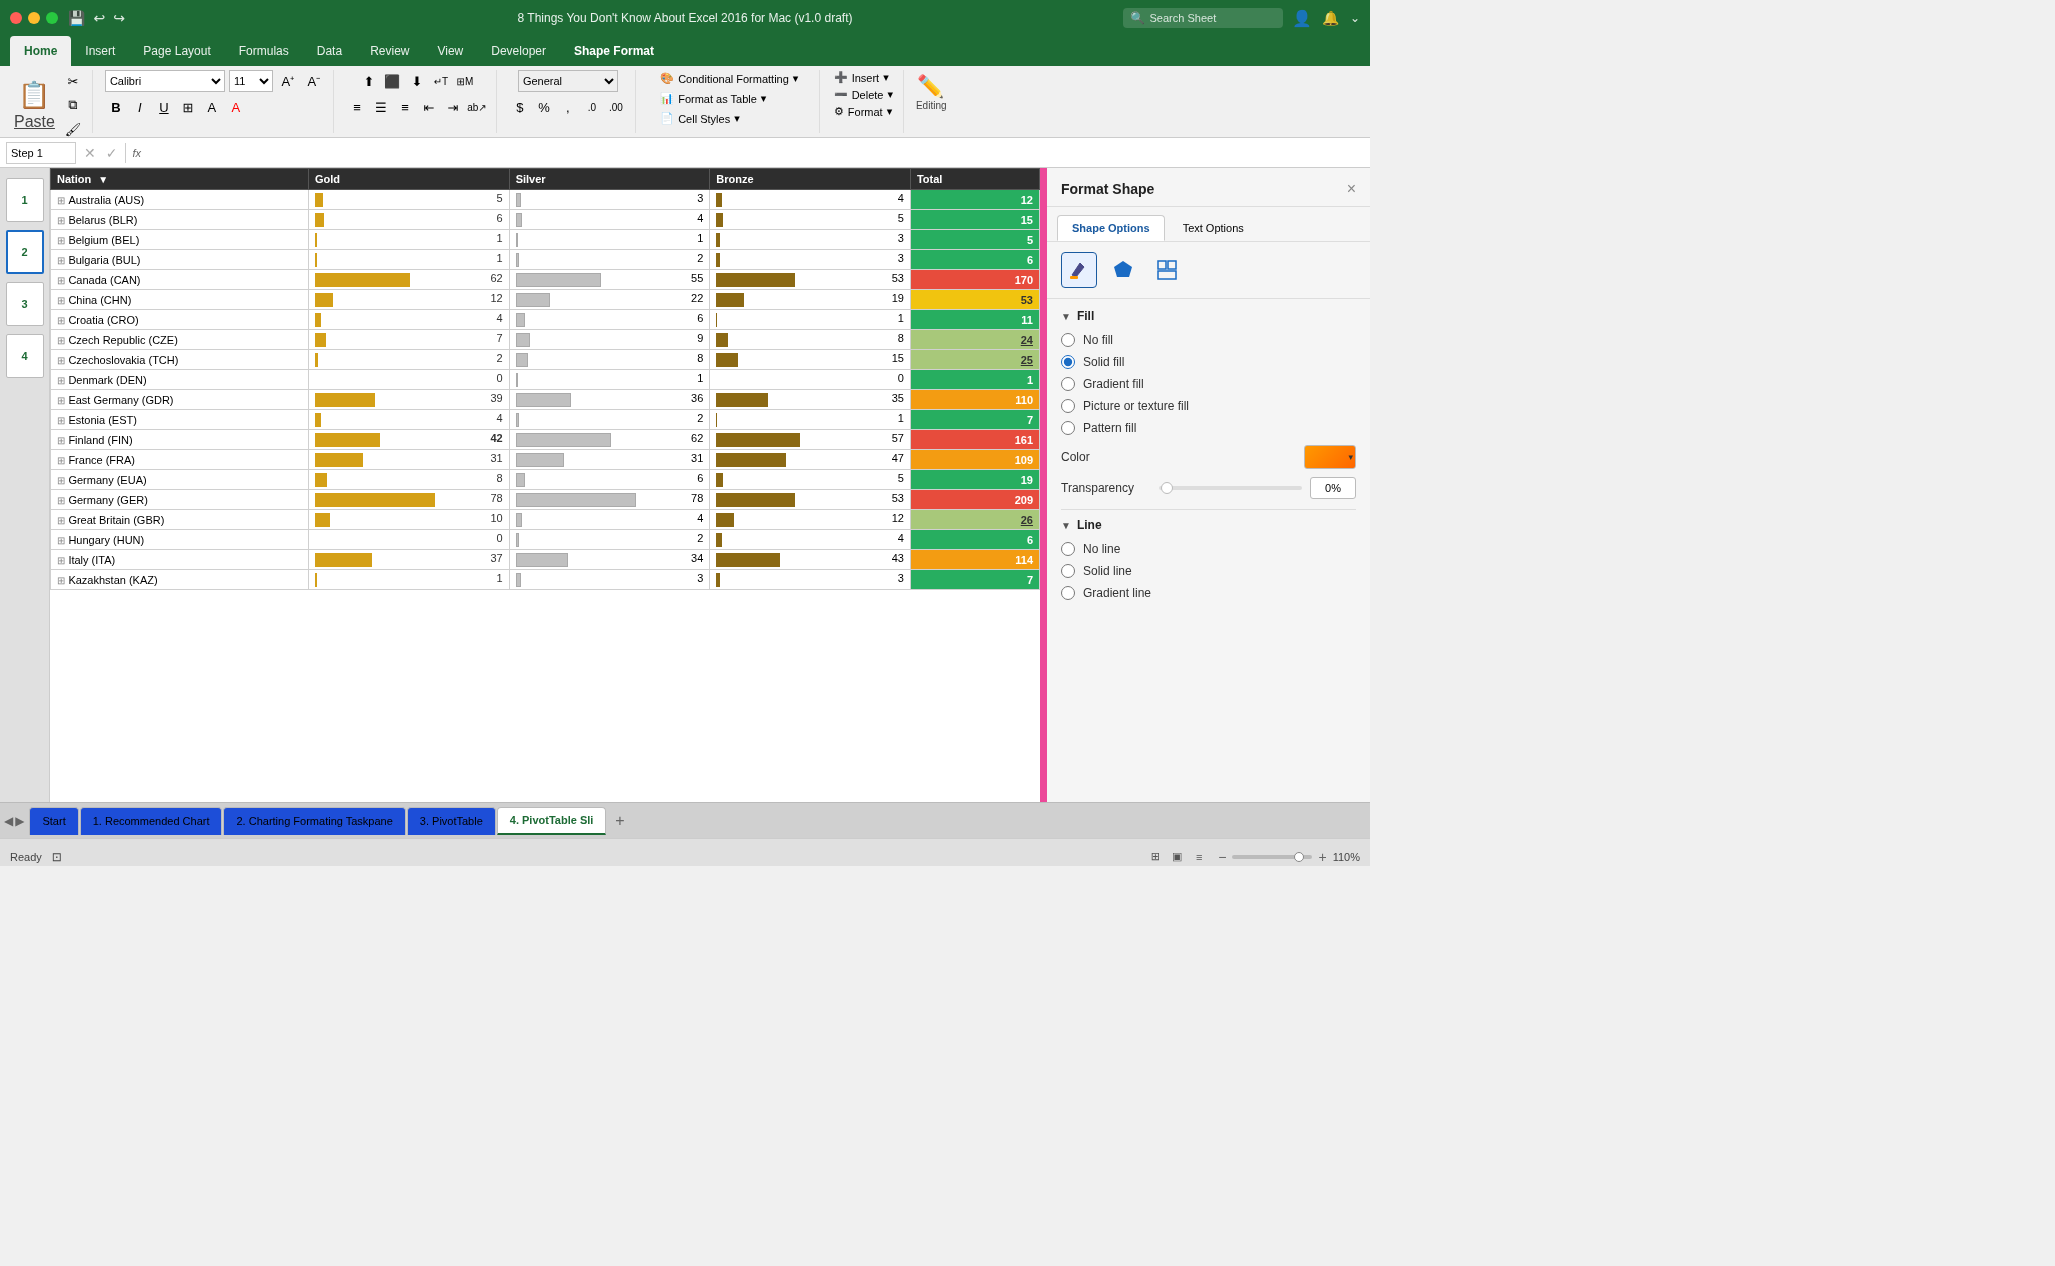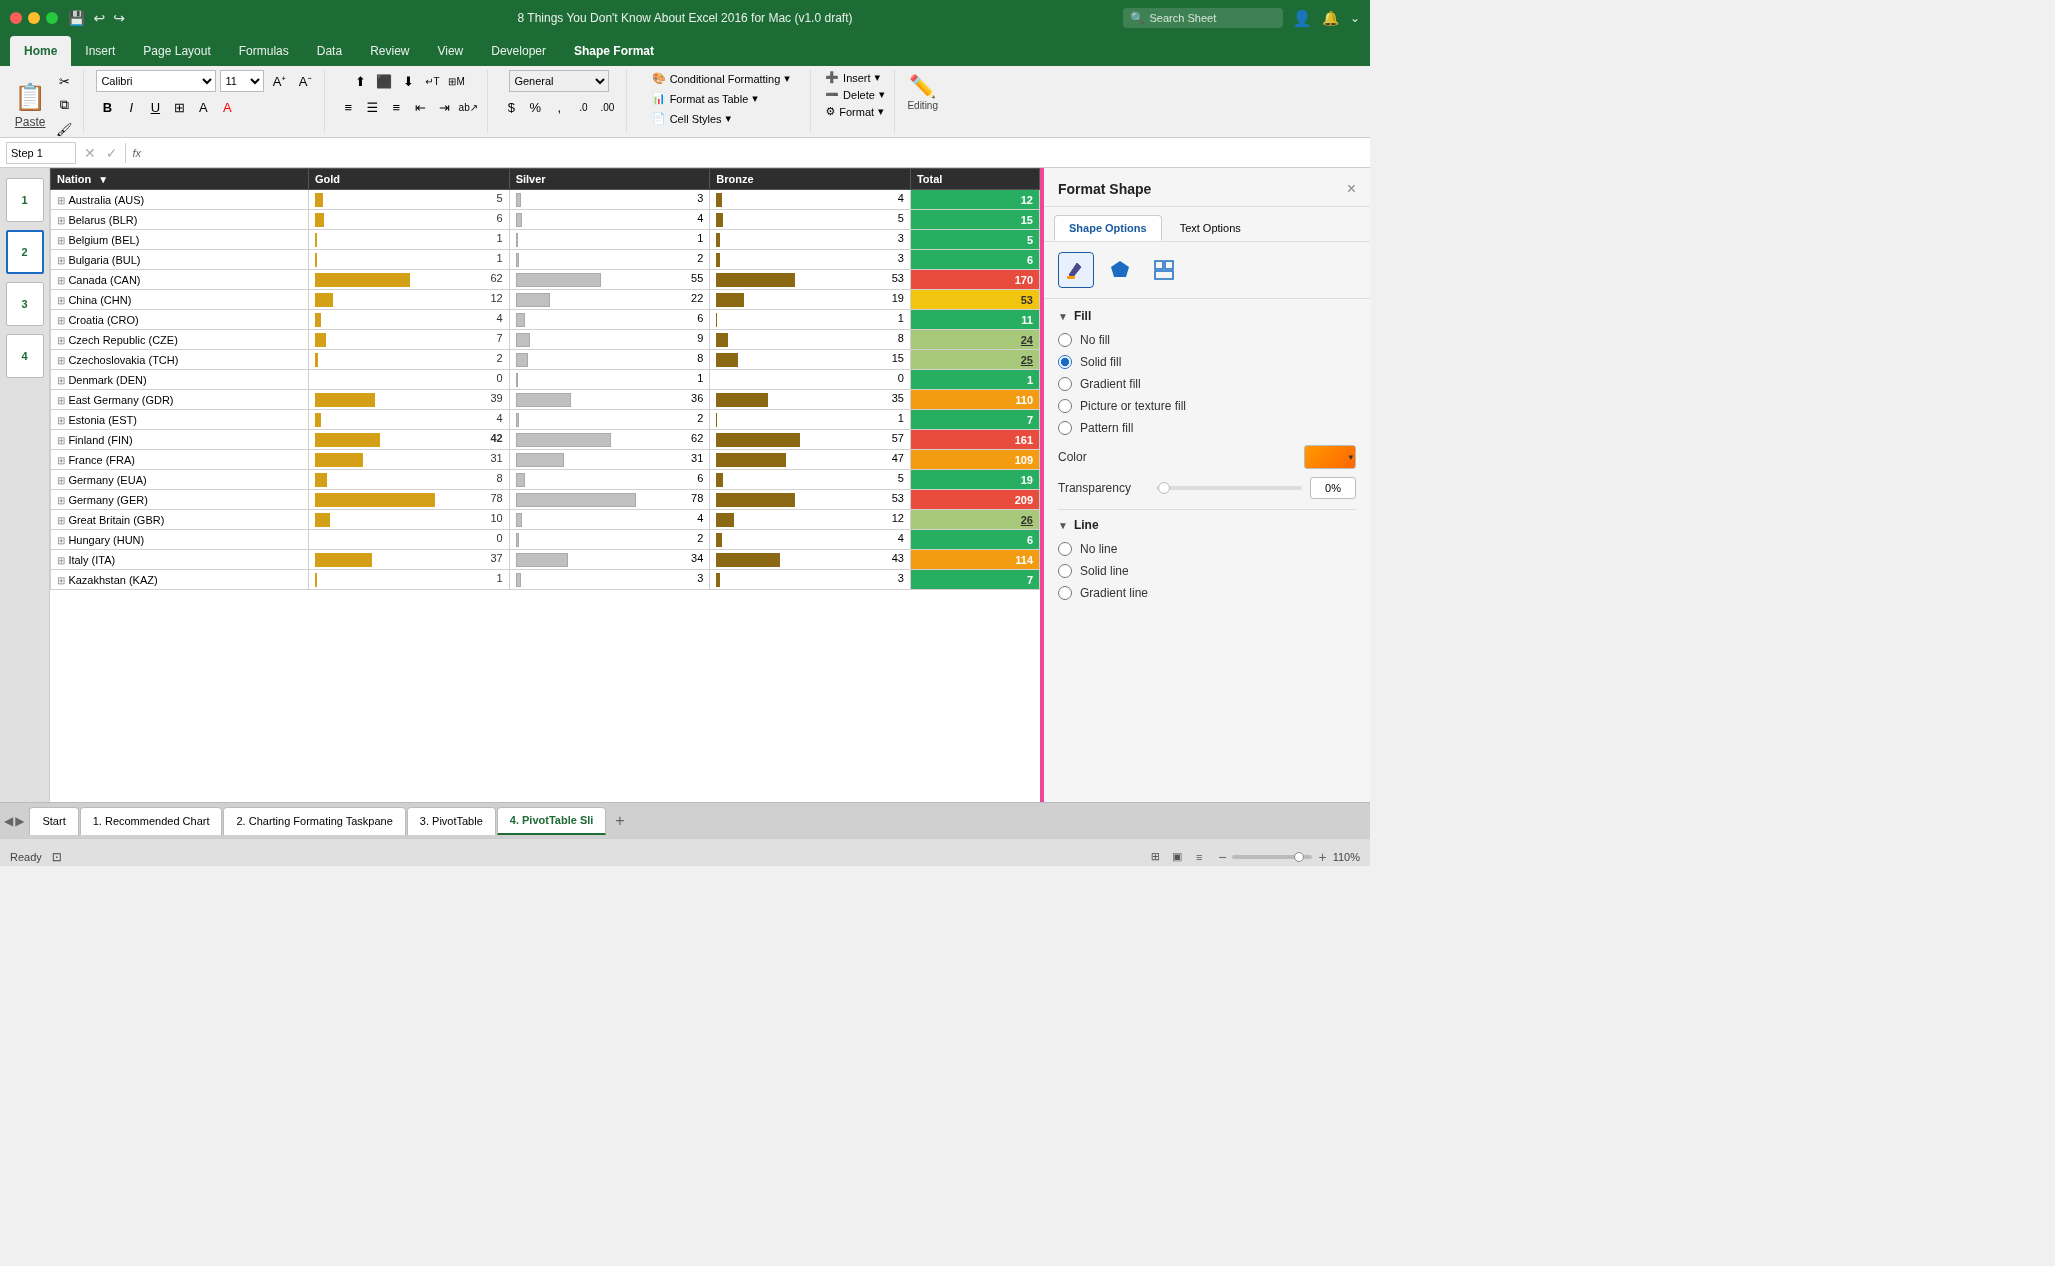--- a/index.html
+++ b/index.html
@@ -153,21 +153,21 @@
     .total-high { background: #e74c3c !important; color: white; font-weight: bold; text-align: right; }
     .total-med-high { background: #f39c12 !important; color: white; font-weight: bold; text-align: right; }
     .total-med { background: #f1c40f !important; color: #333; font-weight: bold; text-align: right; }
     .total-low-med { background: #a8c87a !important; color: #333; font-weight: bold; text-align: right; text-decoration: underline; }
     .total-low { background: #27ae60 !important; color: white; font-weight: bold; text-align: right; }
 
     
     .format-panel {
       width: 330px;
       background: #f5f5f5;
-      border-left: 4px solid #ec4899;
+      border-left: 7px solid #ec4899;
       display: flex;
       flex-direction: column;
     }
 
     .panel-header {
       background: #f5f5f5;
       padding: 12px 14px 8px;
       display: flex;
       align-items: center;
       justify-content: space-between;
@@ -358,21 +358,21 @@
       background: #d0d0d0;
       border-top: 1px solid #bbb;
       height: 36px;
       padding: 0 0 0 4px;
       gap: 1px;
       overflow: hidden;
     }
     .sheet-tab {
       padding: 0 12px;
       height: 28px;
-      background: #ffffff;
+      background: #1d4ed8;
       border: 1px solid #bbb;
       border-bottom: none;
       border-radius: 4px 4px 0 0;
       font-size: 11px;
       cursor: pointer;
       display: flex;
       align-items: center;
       white-space: nowrap;
     }
     .sheet-tab.active-green { background: white; color: #1d6b35; font-weight: 600; border-bottom: 2px solid #1d6b35; }
@@ -449,21 +449,21 @@
   <div class="ribbon-tab">Developer</div>
   <div class="ribbon-tab shape-format">Shape Format</div>
 </div>
 
 <div class="ribbon">
 
   <div class="ribbon-group">
     <div class="rg-top">
       <div class="paste-btn">
         <div style="font-size:26px;">📋</div>
-        <div style="font-size:12px;color:#444;text-decoration:underline;">Paste</div>
+        <div style="font-size:16px;color:#444;text-decoration:underline;">Paste</div>
       </div>
       <div style="display:flex;flex-direction:column;gap:2px;margin-left:4px;">
         <button class="btn-icon" title="Cut">✂</button>
         <button class="btn-icon" title="Copy">⧉</button>
         <button class="btn-icon" title="Format Painter">🖌</button>
       </div>
     </div>
   </div>
 
   <div class="ribbon-group">

